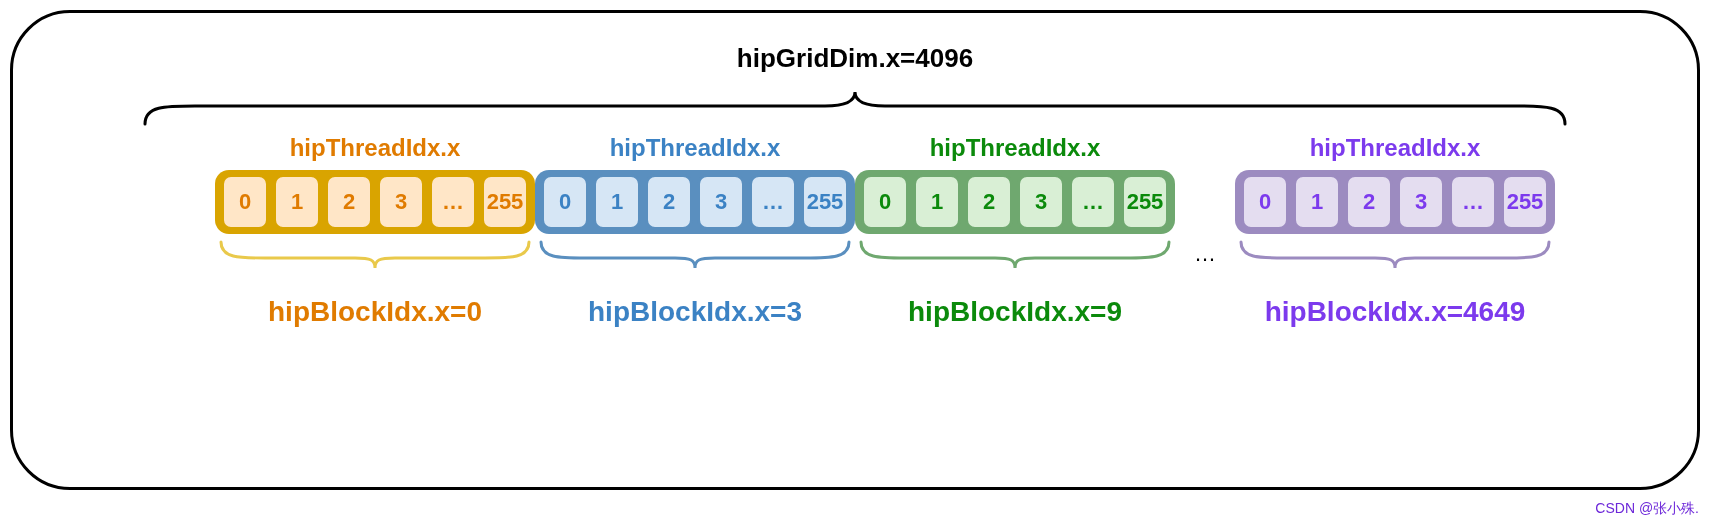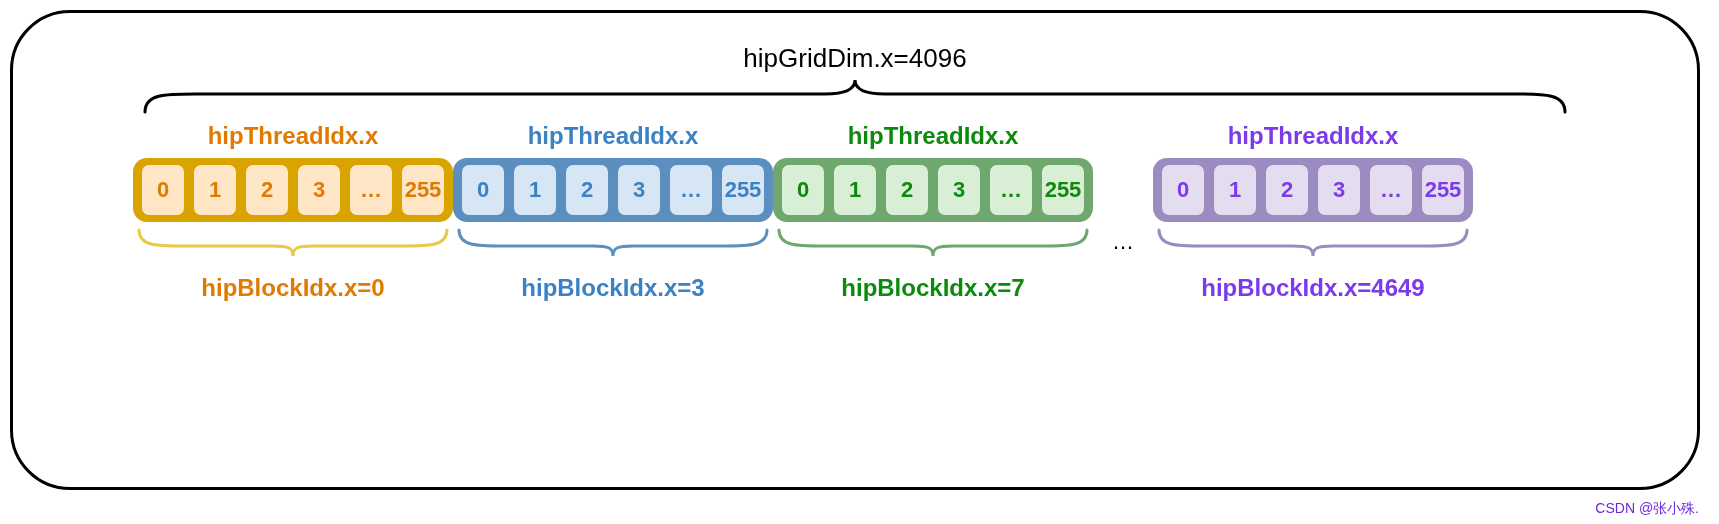--- a/index.html
+++ b/index.html
@@ -14,29 +14,29 @@
     border: 3px solid #000;
     border-radius: 60px;
     padding: 30px 60px 50px 60px;
     position: relative;
     width: 1690px;
     height: 480px;
   }
   .title {
     text-align: center;
     font-size: 26px;
-    font-weight: 400;
+    font-weight: 700;
     color: #000;
-    margin-bottom: 4px;
+    margin-bottom: 16px;
   }
   .top-brace svg { display:block; margin:0 auto; }
   .row {
     display: flex;
     align-items: flex-start;
-    justify-content: flex-start;
+    justify-content: center;
     margin-top: 6px;
     padding-left: 60px;
   }
   .block {
     display: flex;
     flex-direction: column;
     align-items: center;
   }
   .thread-label {
     font-size: 24px;
@@ -56,23 +56,23 @@
     display: flex;
     align-items: center;
     justify-content: center;
     font-size: 22px;
     font-weight: 600;
     border-width: 3px;
     border-style: solid;
   }
   .under-brace { margin-top: 4px; }
   .block-label {
-    font-size: 24px;
+    font-size: 28px;
     font-weight: 600;
-    margin-top: 14px;
+    margin-top: 24px;
   }
   .ellipsis-gap {
     width: 60px;
     display:flex;
     align-items:center;
     justify-content:center;
     font-size: 22px;
     color:#000;
     height: 180px;
     padding-top: 60px;
@@ -163,21 +163,21 @@
         <div class="cell">2</div>
         <div class="cell">3</div>
         <div class="cell">…</div>
         <div class="cell">255</div>
       </div>
       <div class="under-brace">
         <svg width="320" height="30" viewBox="0 0 320 30">
           <path d="M6 4 C6 20 24 20 50 20 L140 20 C156 20 160 22 160 30 C160 22 164 20 180 20 L270 20 C296 20 314 20 314 4" fill="none" stroke-width="3" stroke-linecap="round" stroke="#6fa86f"></path>
         </svg>
       </div>
-      <div class="block-label">hipBlockIdx.x=7</div>
+      <div class="block-label">hipBlockIdx.x=9</div>
     </div>
 
     <div class="ellipsis-gap">…</div>
 
     <div class="block purple">
       <div class="thread-label">hipThreadIdx.x</div>
       <div class="cells">
         <div class="cell">0</div>
         <div class="cell">1</div>
         <div class="cell">2</div>

